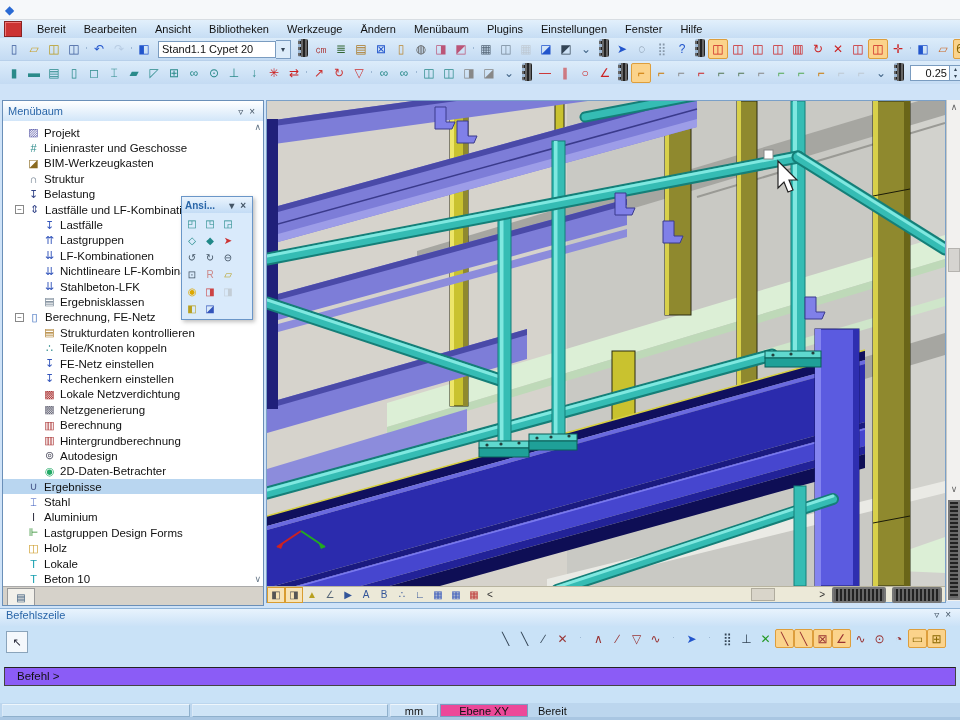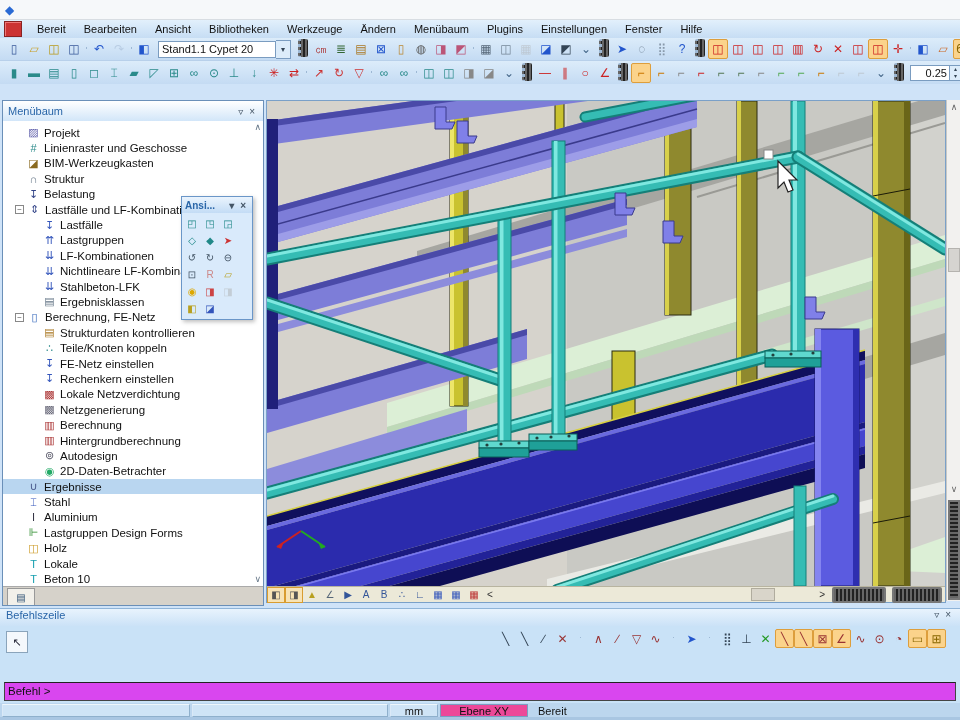--- a/index.html
+++ b/index.html
@@ -91,22 +91,22 @@
   
   #cmdpanel{position:absolute;left:0;top:608px;width:960px;height:95px;background:#c9e2f7;border-top:1px solid #8fb4d8}
   #cmdhead{height:17px;background:linear-gradient(#e8f3fd,#cbe2f7);color:#2a66a8;
            display:flex;padding:0 6px}
   #cmdhead .sp{flex:1}
   #cmdhead .pbtn{color:#456;padding:0 3px;font-size:10px}
   #selbtn{position:absolute;left:6px;top:22px;width:20px;height:20px;background:#f4f8fc;
           border:1px solid #8aa4bb;display:flex;align-items:center;justify-content:center;font-size:11px;color:#223}
   #snapbar{position:absolute;right:14px;top:20px;display:flex}
   #snapbar .tbi{width:17px;height:17px}
-  #cmdinput{position:absolute;left:4px;right:4px;bottom:3px;height:17px;background:#d946ef;
-            border:1px solid #444;border-top-color:#222;line-height:17px;padding-left:3px;font-size:11.5px}
+  #cmdinput{position:absolute;left:4px;right:4px;bottom:18px;height:17px;background:#8b5cf6;
+            border:1px solid #444;border-top-color:#222;line-height:17px;padding-left:12px;font-size:11.5px}
   
   #statusbar{position:absolute;left:0;top:703px;width:960px;height:17px;background:#bcd6ee;
              display:flex;align-items:stretch;padding-top:1px;box-sizing:border-box;border-bottom:3px solid #a9c6e2}
   .seg{background:#cfe4f6;border:1px solid #8fb0cc;border-top-color:#eef6fc;border-left-color:#dbe9f7;
        margin-left:2px;display:flex;align-items:center;justify-content:center}
   #seg1{width:186px}#seg2{width:194px}#segmm{width:46px}
   #segplane{width:86px;background:#ec4899;border-color:#7a9cc0}
   #segstatus{border:none;background:none;padding-left:8px;justify-content:flex-start}
 </style>
 </head>

